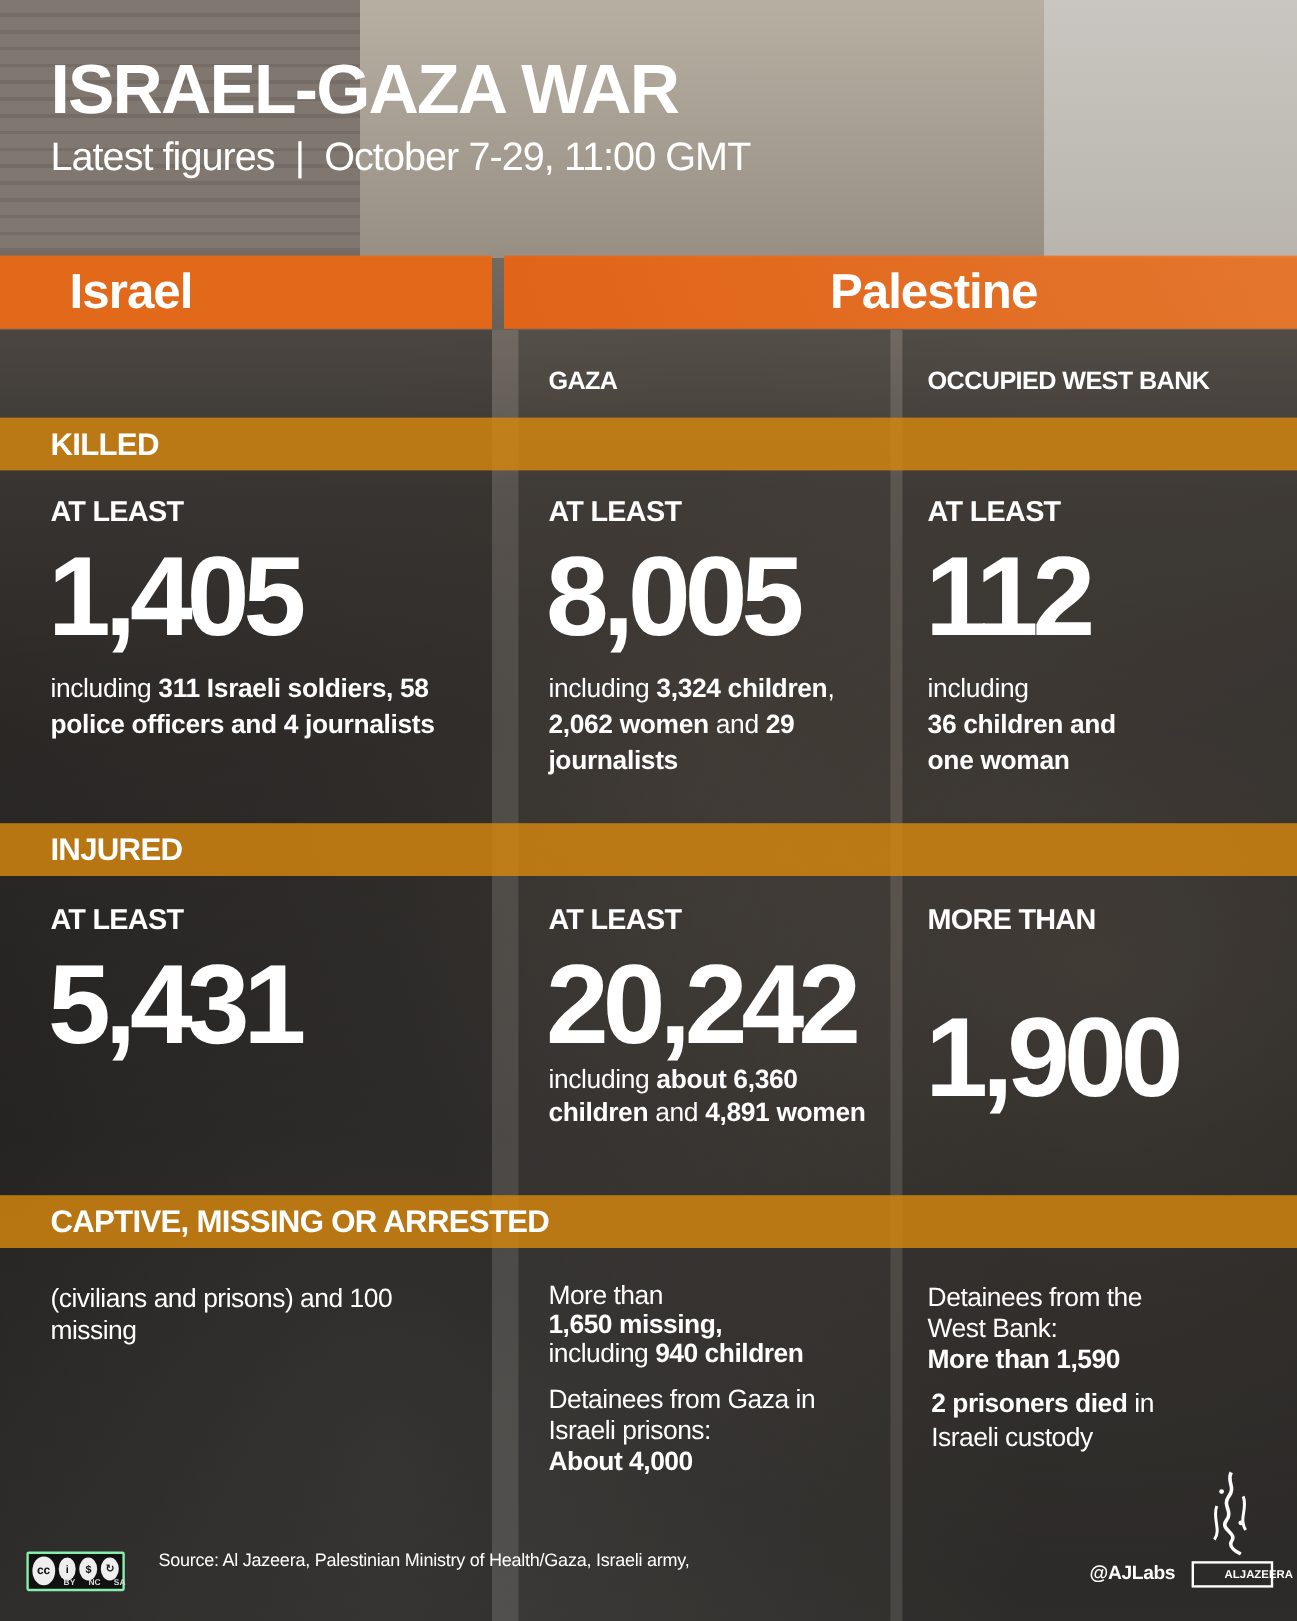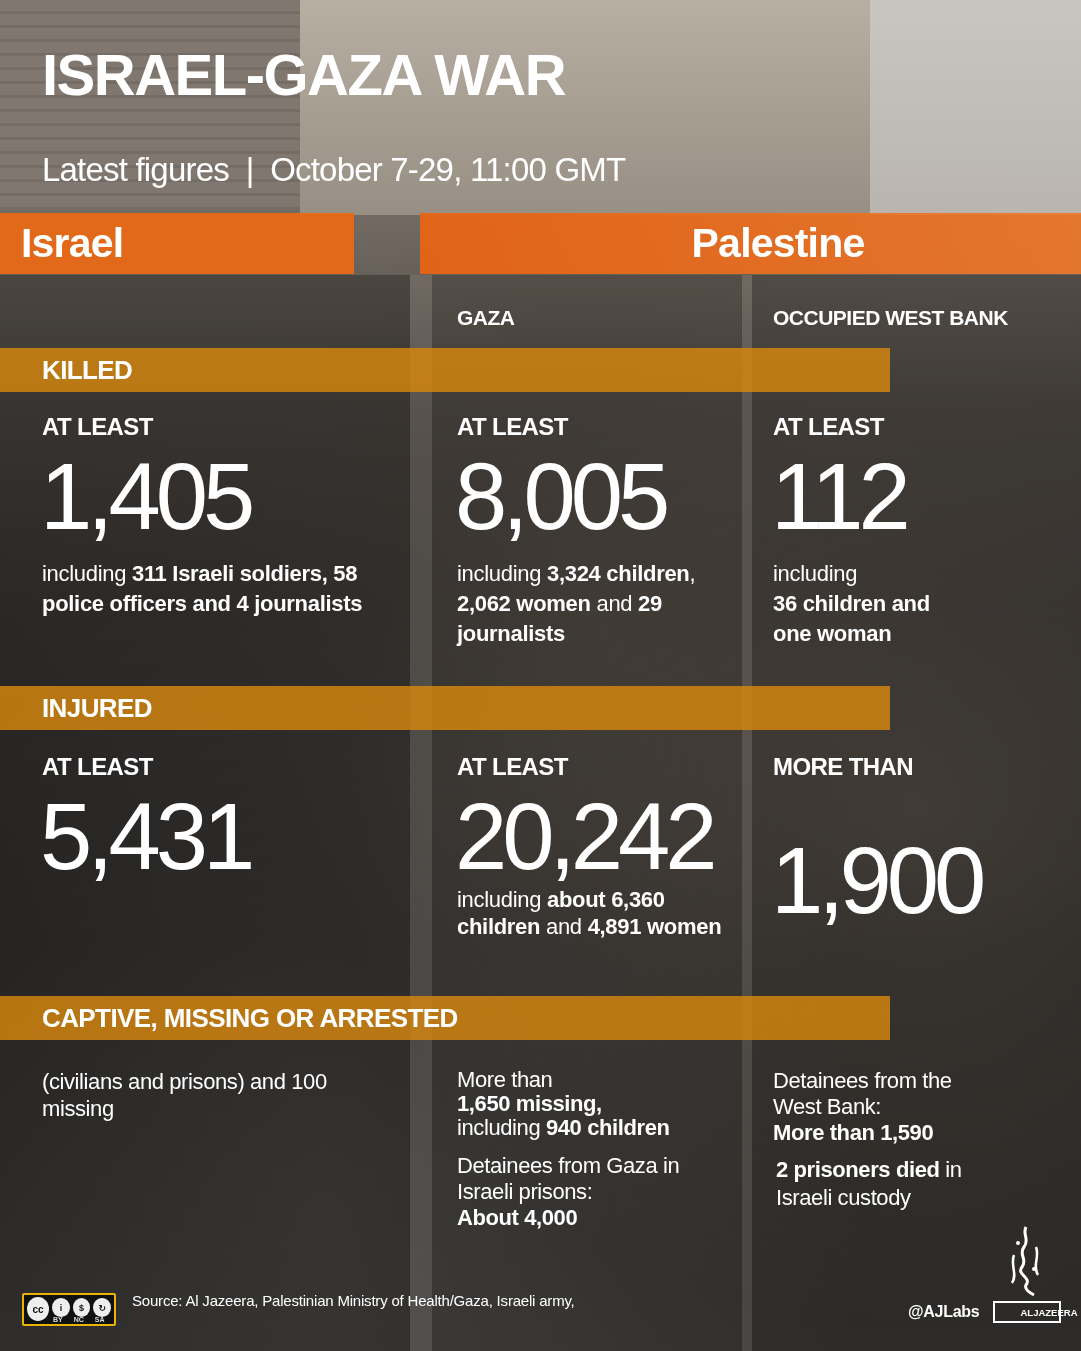--- a/index.html
+++ b/index.html
@@ -51,58 +51,57 @@
   
   .title {
     left: 42px; top: 46px;
     font-size: 58px; font-weight: 700; letter-spacing: -1.5px;
     line-height: 1;
   }
   .subtitle {
     left: 42px; top: 114px;
     font-size: 33px; font-weight: 400; letter-spacing: -0.8px;
     line-height: 1;
-    margin-top: 39px;
   }
 
   
   .region-bar {
     top: 213px; height: 61px;
     background: rgba(235,105,20,0.92);
     display: flex; align-items: center;
   }
-  .region-bar.israel { left: 0; width: 354px; padding-left: 21px; }
+  .region-bar.israel { left: 0; width: 410px; padding-left: 58px; }
   .region-bar.palestine { left: 420px; width: 691px; padding-left: 25px; background: linear-gradient(90deg, rgba(232,100,20,0.94), rgba(240,120,40,0.9)); justify-content: center; }
   .region-bar span { font-size: 41px; font-weight: 700; letter-spacing: -0.8px; }
 
   .sub-region {
     top: 306px; font-size: 21px; font-weight: 700; letter-spacing: -0.5px;
   }
 
   
   .section-bar {
-    left: 0; width: 890px; height: 44px;
+    left: 0; width: 1081px; height: 44px;
     background: rgba(215,135,15,0.82);
     display: flex; align-items: center; padding-left: 42px;
   }
   .section-bar span { font-size: 26px; font-weight: 700; letter-spacing: -0.6px; }
 
   .qualifier { font-size: 24px; font-weight: 700; letter-spacing: -0.6px; line-height: 1; }
-  .big-num { font-size: 94px; font-weight: 400; letter-spacing: -5px; line-height: 1; }
+  .big-num { font-size: 94px; font-weight: 700; letter-spacing: -5px; line-height: 1; }
   .detail { font-size: 22px; line-height: 30px; letter-spacing: -0.3px; }
   .detail b { font-weight: 700; }
   .detail.tight { line-height: 27px; }
 
   .captive { font-size: 22px; line-height: 27px; letter-spacing: -0.4px; }
   .captive b { font-weight: 700; }
 
   
   .cc-badge {
-    left: 22px; top: 1293px; width: 94px; height: 33px;
-    background: #111; border: 2px solid #eab308; border-radius: 2px;
+    left: 22px; top: 1293px; width: 82px; height: 33px;
+    background: #111; border: 2px solid #86efac; border-radius: 2px;
     display: flex; align-items: flex-start; padding: 2px 3px; gap: 3px;
   }
   .cc-badge .cc-circle {
     width: 24px; height: 24px; border-radius: 50%;
     background: #eee; color: #111; font-size: 10px; font-weight: 700;
     display: flex; align-items: center; justify-content: center;
   }
   .cc-badge .cc-small {
     width: 19px; height: 19px; border-radius: 50%;
     background: #eee; color: #111; font-size: 9px; font-weight: 700;

